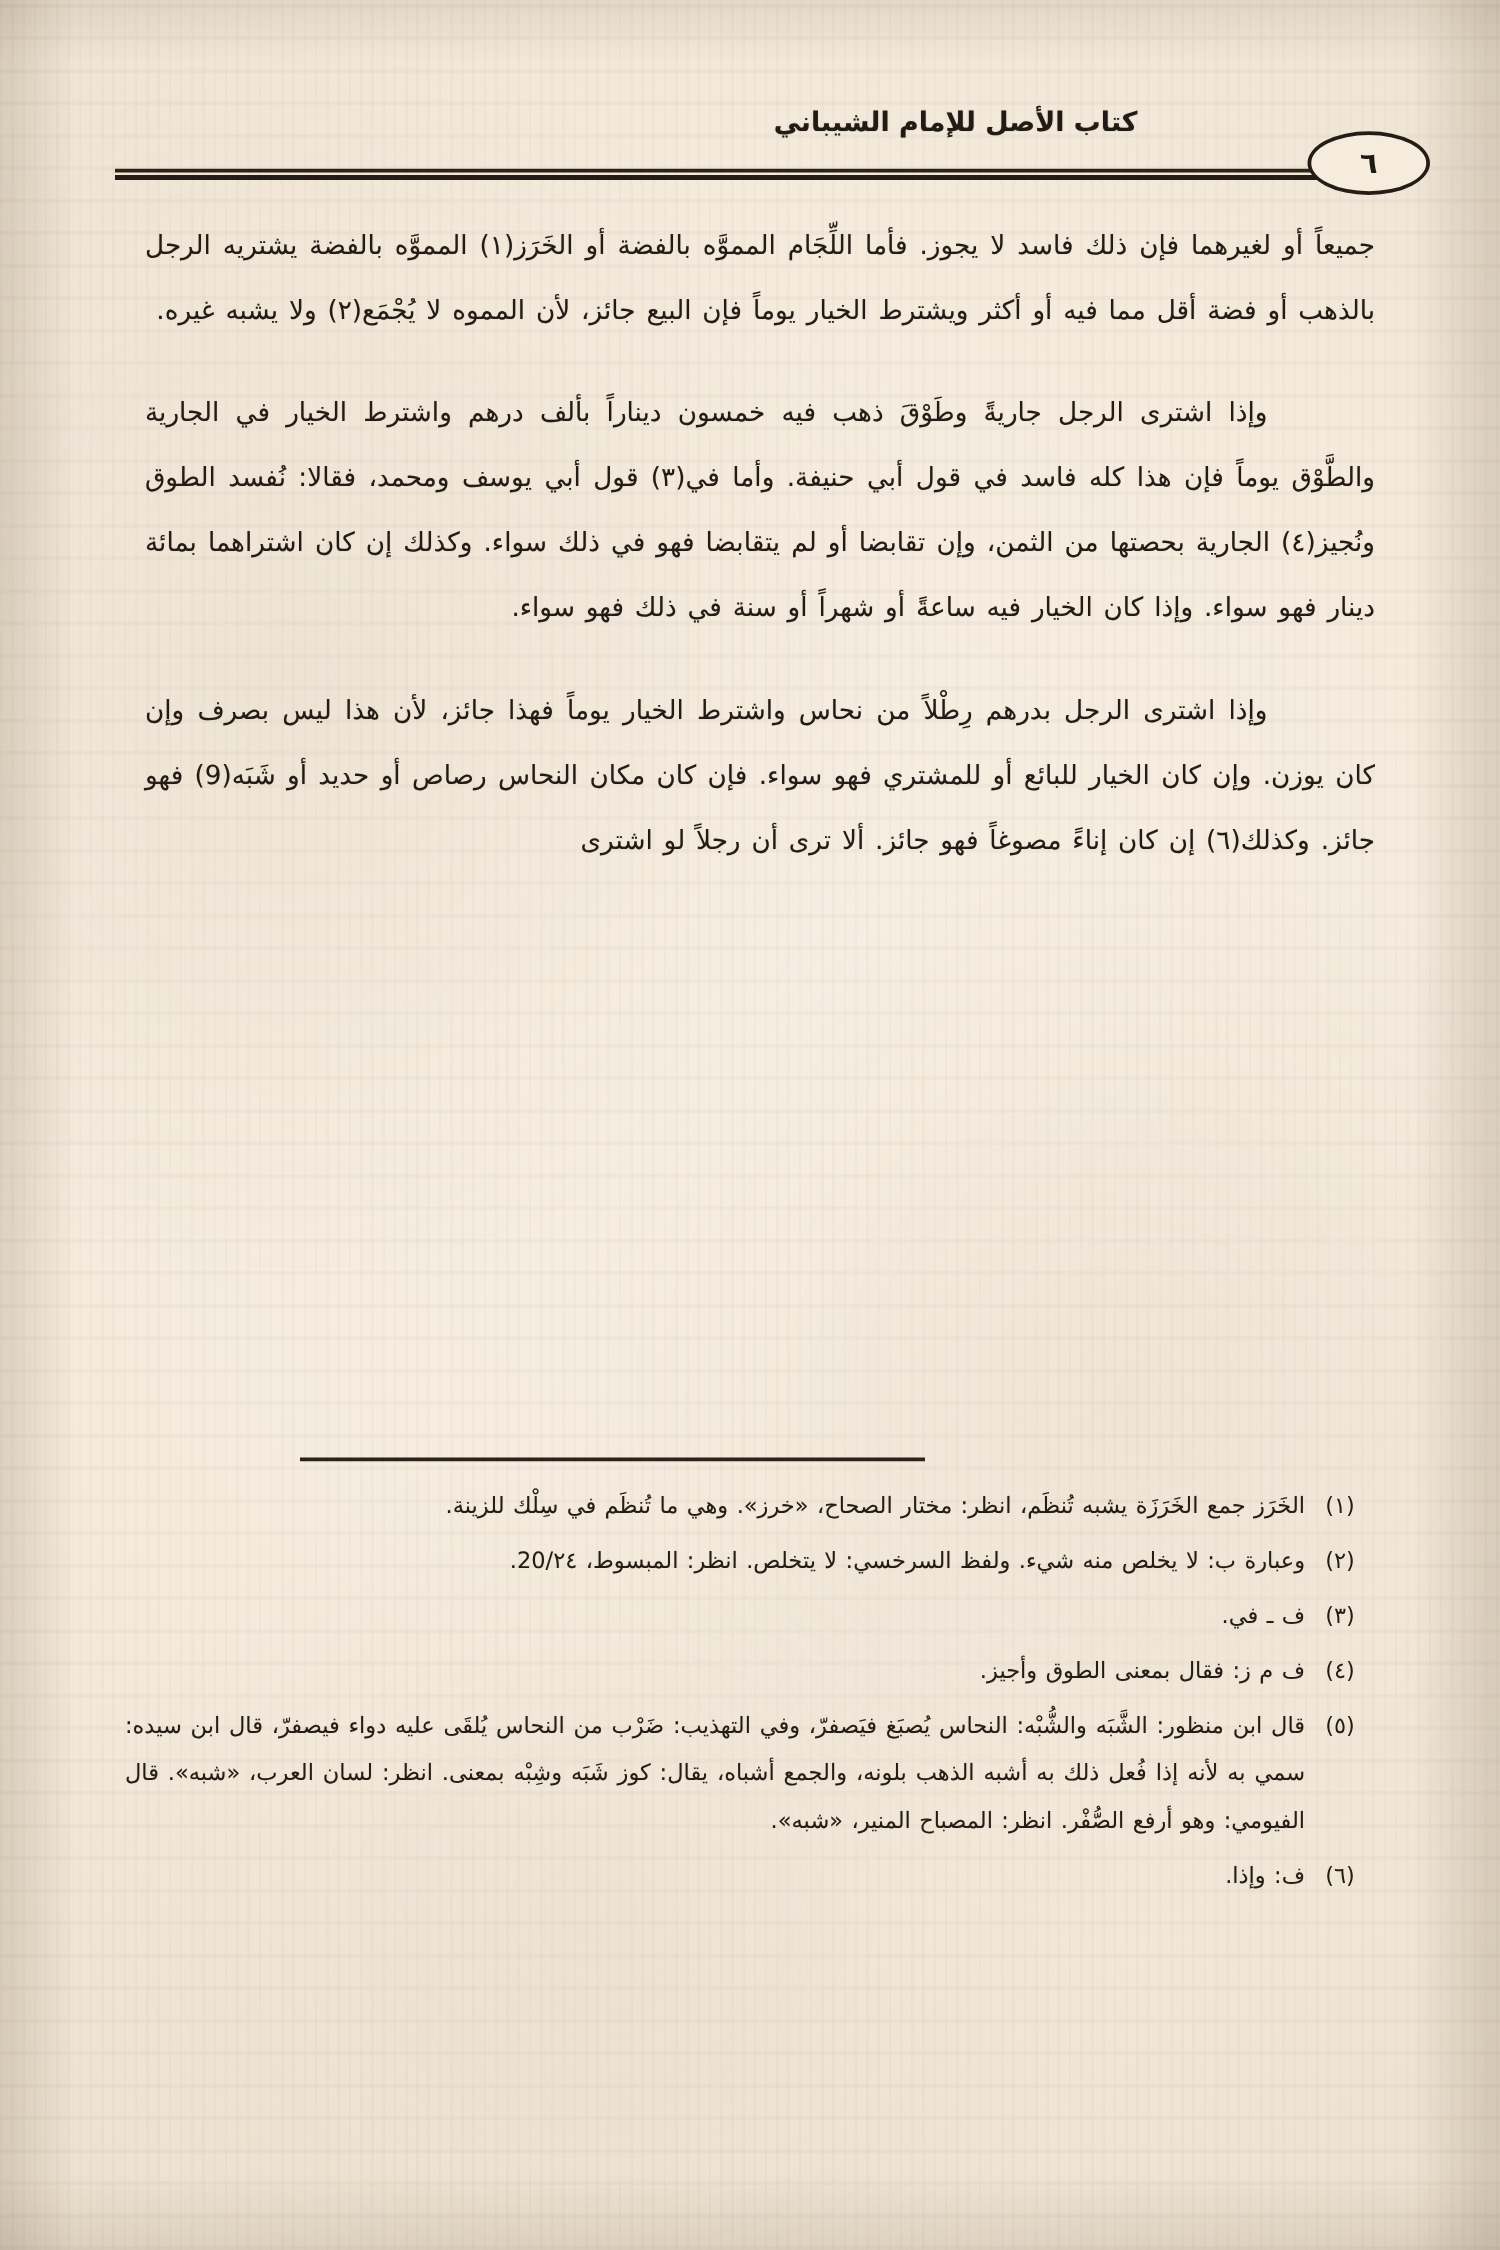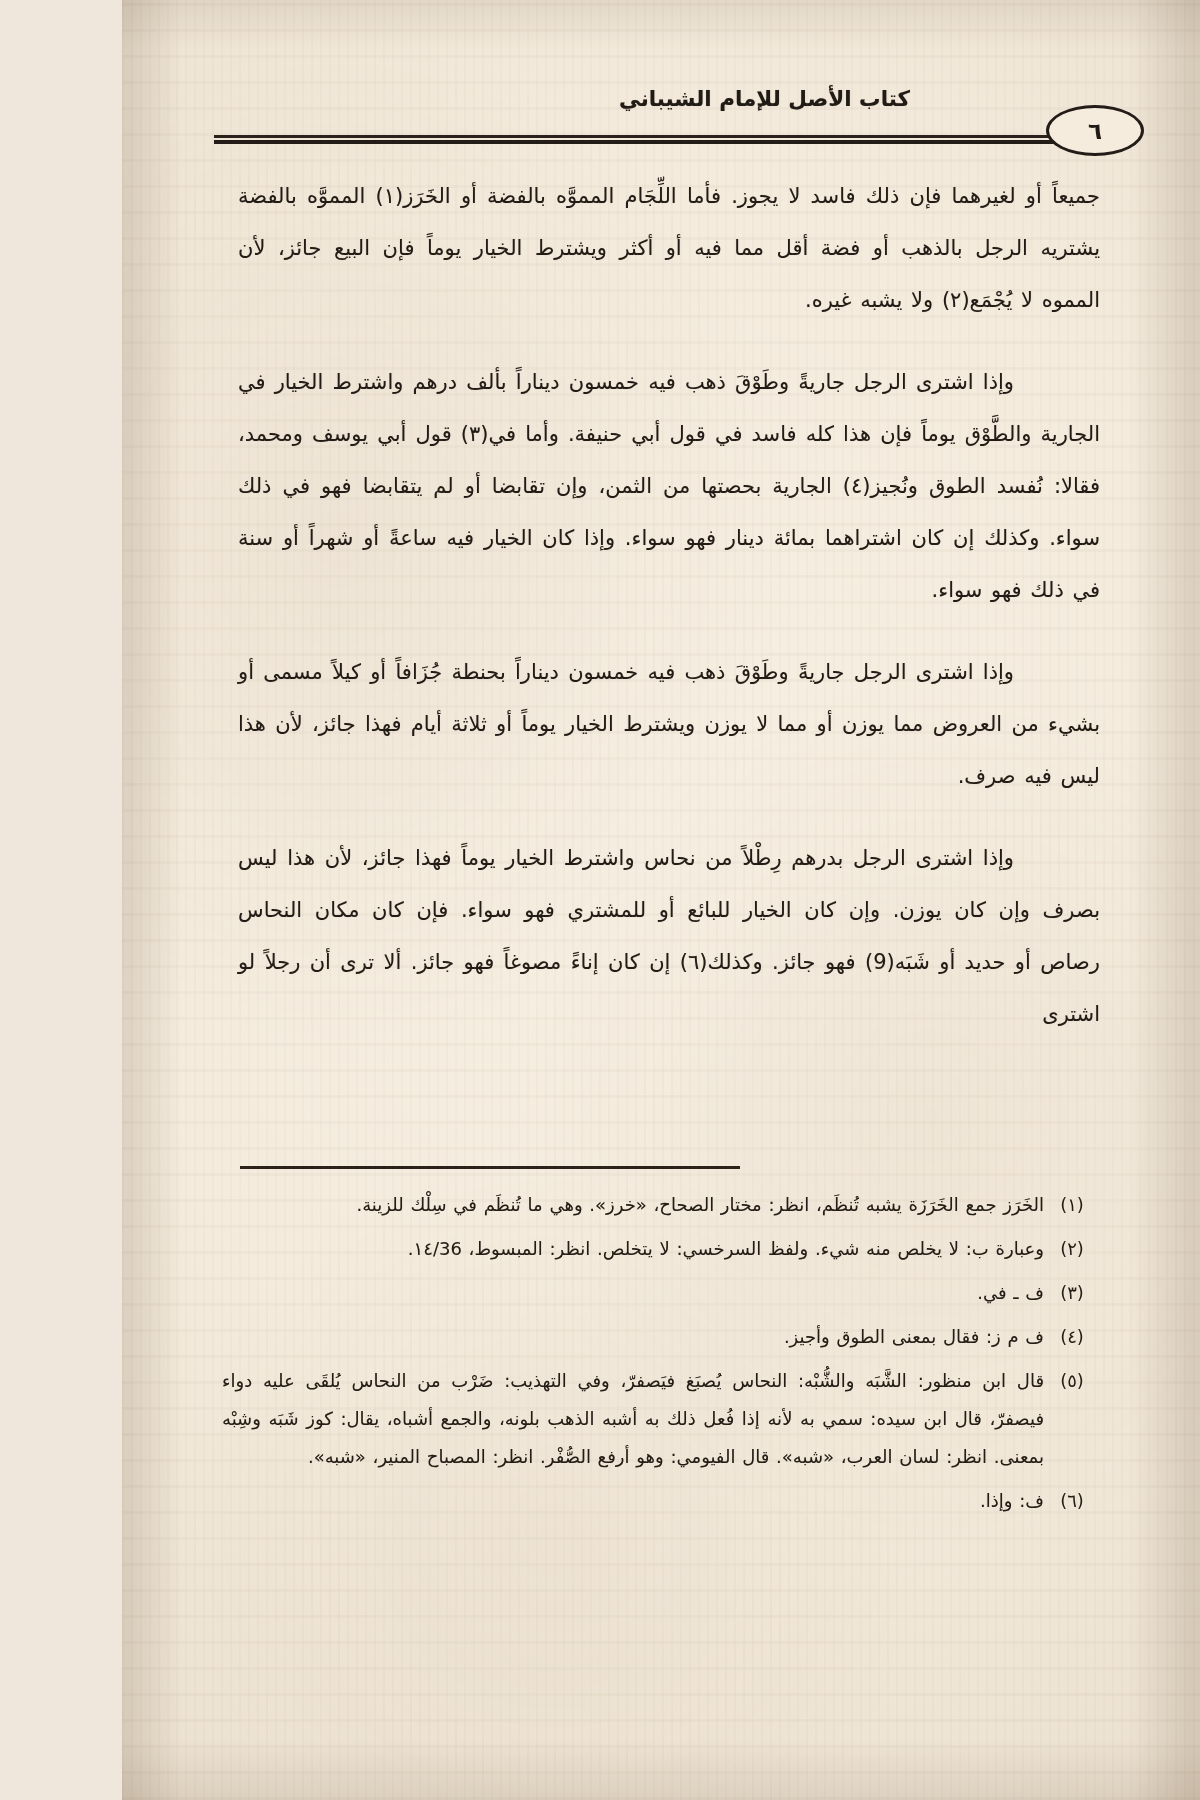--- a/index.html
+++ b/index.html
@@ -11,21 +11,21 @@
     width: 1200px;
     height: 1800px;
     overflow: hidden;
     background: #efe7db;
     font-family: "DejaVu Sans", "Liberation Sans", sans-serif;
   }
 
   
   .page {
     position: relative;
-    width: 1078px;
+    width: 1200px;
     height: 1800px;
     background:
       radial-gradient(ellipse 120% 80% at 50% 45%, #f7efe3 0%, #f4ebdd 45%, #eadfcd 85%, #e2d6c2 100%);
     box-sizing: border-box;
   }
   
   .page::before {
     content: "";
     position: absolute;
     inset: 0;
@@ -195,36 +195,35 @@
       <div class="header-rule">
         <div class="bar-top"></div>
         <div class="bar-bot"></div>
       </div>
       <div class="page-num">٦</div>
     </div>
 
     <div class="body">
       <p class="para">جميعاً أو لغيرهما فإن ذلك فاسد لا يجوز. فأما اللِّجَام المموَّه بالفضة أو الخَرَز(١) المموَّه بالفضة يشتريه الرجل بالذهب أو فضة أقل مما فيه أو أكثر ويشترط الخيار يوماً فإن البيع جائز، لأن المموه لا يُجْمَع(٢) ولا يشبه غيره.</p>
       <p class="para indent">وإذا اشترى الرجل جاريةً وطَوْقَ ذهب فيه خمسون ديناراً بألف درهم واشترط الخيار في الجارية والطَّوْق يوماً فإن هذا كله فاسد في قول أبي حنيفة. وأما في(٣) قول أبي يوسف ومحمد، فقالا: نُفسد الطوق ونُجيز(٤) الجارية بحصتها من الثمن، وإن تقابضا أو لم يتقابضا فهو في ذلك سواء. وكذلك إن كان اشتراهما بمائة دينار فهو سواء. وإذا كان الخيار فيه ساعةً أو شهراً أو سنة في ذلك فهو سواء.</p>
-      <p class="para indent">وإذا اشترى الرجل جاريةً وطَوْقَ ذهب فيه خمسون ديناراً بحنطة جُزَافاً أو كيلاً مسمى أو بشيء من العروض مما يوزن أو مما لا يوزن ويشترط الخيار يوماً أو ثلاثة أيام فهذا جائز، لأن هذا ليس فيه صرف.</p>
       <p class="para indent">وإذا اشترى الرجل بدرهم رِطْلاً من نحاس واشترط الخيار يوماً فهذا جائز، لأن هذا ليس بصرف وإن كان يوزن. وإن كان الخيار للبائع أو للمشتري فهو سواء. فإن كان مكان النحاس رصاص أو حديد أو شَبَه(9) فهو جائز. وكذلك(٦) إن كان إناءً مصوغاً فهو جائز. ألا ترى أن رجلاً لو اشترى</p>
     </div>
 
     <div class="footsep"></div>
 
     <div class="footnotes">
 
       <div class="fnrow">
         <div class="fnnum">(١)</div>
         <div class="fntext">الخَرَز جمع الخَرَزَة يشبه تُنظَم، انظر: مختار الصحاح، «خرز». وهي ما تُنظَم في سِلْك للزينة.</div>
       </div>
 
       <div class="fnrow">
         <div class="fnnum">(٢)</div>
-        <div class="fntext">وعبارة ب: لا يخلص منه شيء. ولفظ السرخسي: لا يتخلص. انظر: المبسوط، ١٤/36.</div>
+        <div class="fntext">وعبارة ب: لا يخلص منه شيء. ولفظ السرخسي: لا يتخلص. انظر: المبسوط، 20/٢٤.</div>
       </div>
 
       <div class="fnrow c-right">
         <div class="fnnum">(٣)</div>
         <div class="fntext">ف ـ في.</div>
       </div>
 
       <div class="fnrow c-right">
         <div class="fnnum">(٤)</div>
         <div class="fntext">ف م ز: فقال بمعنى الطوق وأجيز.</div>

